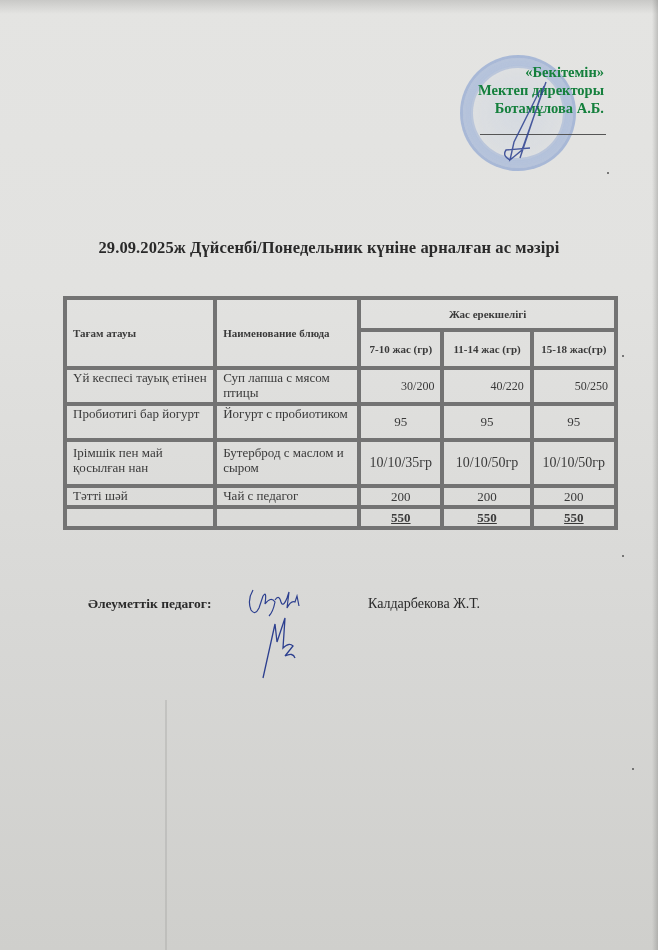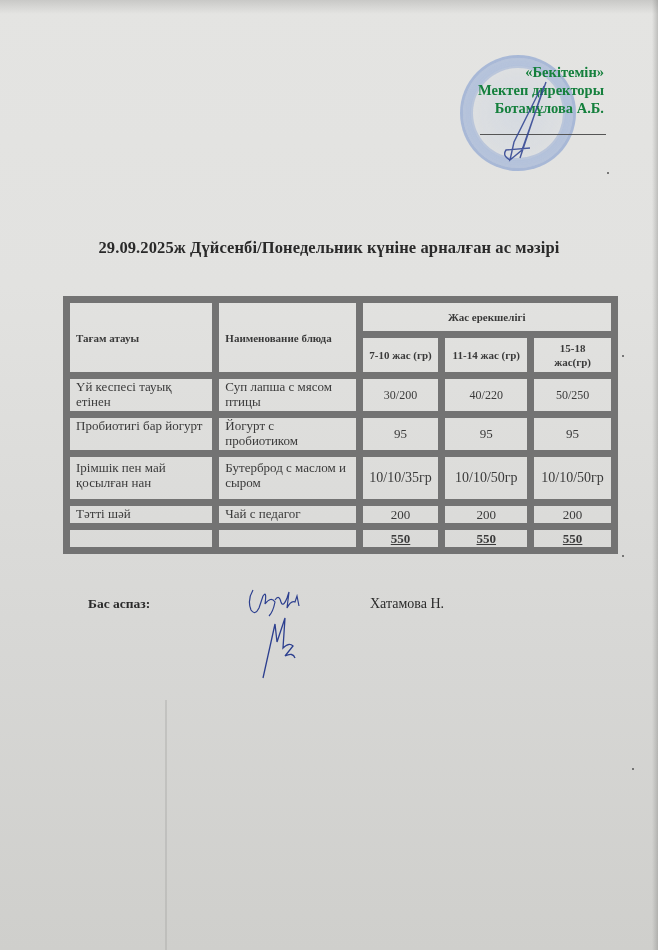--- a/index.html
+++ b/index.html
@@ -29,31 +29,31 @@
     .title {
       position:absolute; left:0; width:658px; top:238px; text-align:center;
       font-weight:bold; font-size:16.5px; color:#2a2a2a; letter-spacing:0.1px;
     }
 
     table.menu {
       position:absolute; left:63px; top:296px; width:555px;
       border-collapse:collapse; table-layout:fixed;
     }
     table.menu td, table.menu th {
-      border:7px solid #737373; color:#3a3a3a; padding:0 6px;margin-top:8px;
+      border:4px solid #737373; color:#3a3a3a; padding:0 6px;margin-top:8px;
     }
     table.menu th { font-weight:bold; font-size:11px; }
     .col1 { width:148px; } .col2 { width:142px; } .col3 { width:82px; } .col4 { width:88px; } .col5 { width:83px; }
     th.name-h { text-align:left; height:64px; vertical-align:middle; padding-left:8px; padding-top:8px; }
     th.group-h { height:28px; text-align:center; font-size:11px; }
     th.age-h { height:34px; line-height:14px; font-size:11px; }
     td.kz, td.ru { font-size:13px; line-height:15px; vertical-align:top; text-align:left; padding-left:5px; }
     td.num { text-align:center; font-size:13px; }
     td.num.big { font-size:14px; }
-    tr.r1 td { height:32px; } tr.r1 td.num { font-size:12px; }
+    tr.r1 td { height:32px; } tr.r1 td.num { font-size:12px;text-align:right; }
     tr.r2 td { height:32px; }
     tr.r3 td { height:39px; }
     tr.r3 td.kz, tr.r3 td.ru { padding-top:3px; }
     tr.r4 td { height:17px; }
     tr.r5 td { height:17px; }
     tr.r5 td.num { font-weight:bold;text-decoration:underline; }
 
     .sign-block { position:absolute; left:88px; top:596px; width:500px; }
     .sign-row { position:relative; height:24px; }
     .role { position:absolute; left:0; top:0; font-weight:bold; font-size:13.5px; }
@@ -135,22 +135,22 @@
     <td class="ru"></td>
     <td class="num">550</td>
     <td class="num">550</td>
     <td class="num">550</td>
   </tr>
 </tbody>
   </table>
 
 <div class="sign-block">
   <div class="sign-row">
-    <span class="role">Бас аспаз:</span>
-    <span class="person" style="left:282px">Хатамова Н.</span>
+    <span class="role">Әлеуметтік педагог:</span>
+    <span class="person" style="left:280px">Калдарбекова Ж.Т.</span>
   </div>
 </div>
 
 <svg class="sig1" width="60" height="34" viewBox="0 0 60 34">
   <path d="M8 4 Q2 14 6 24 Q10 30 14 22 L18 10 Q22 4 20 18 Q26 10 30 16 Q28 26 24 30 M30 14 Q34 8 36 16 Q38 22 42 12 L44 6 L42 22 Q46 14 50 16 L52 10 L54 20" fill="none" stroke="#2c3f8f" stroke-width="1.2"></path>
 </svg>
 <svg class="sig2" width="50" height="70" viewBox="0 0 50 70">
   <path d="M8 66 L20 12 L22 30 L30 6 L28 36 Q34 30 38 34 L30 44 Q38 40 40 46" fill="none" stroke="#2c3f8f" stroke-width="1.3"></path>
 </svg>
 

